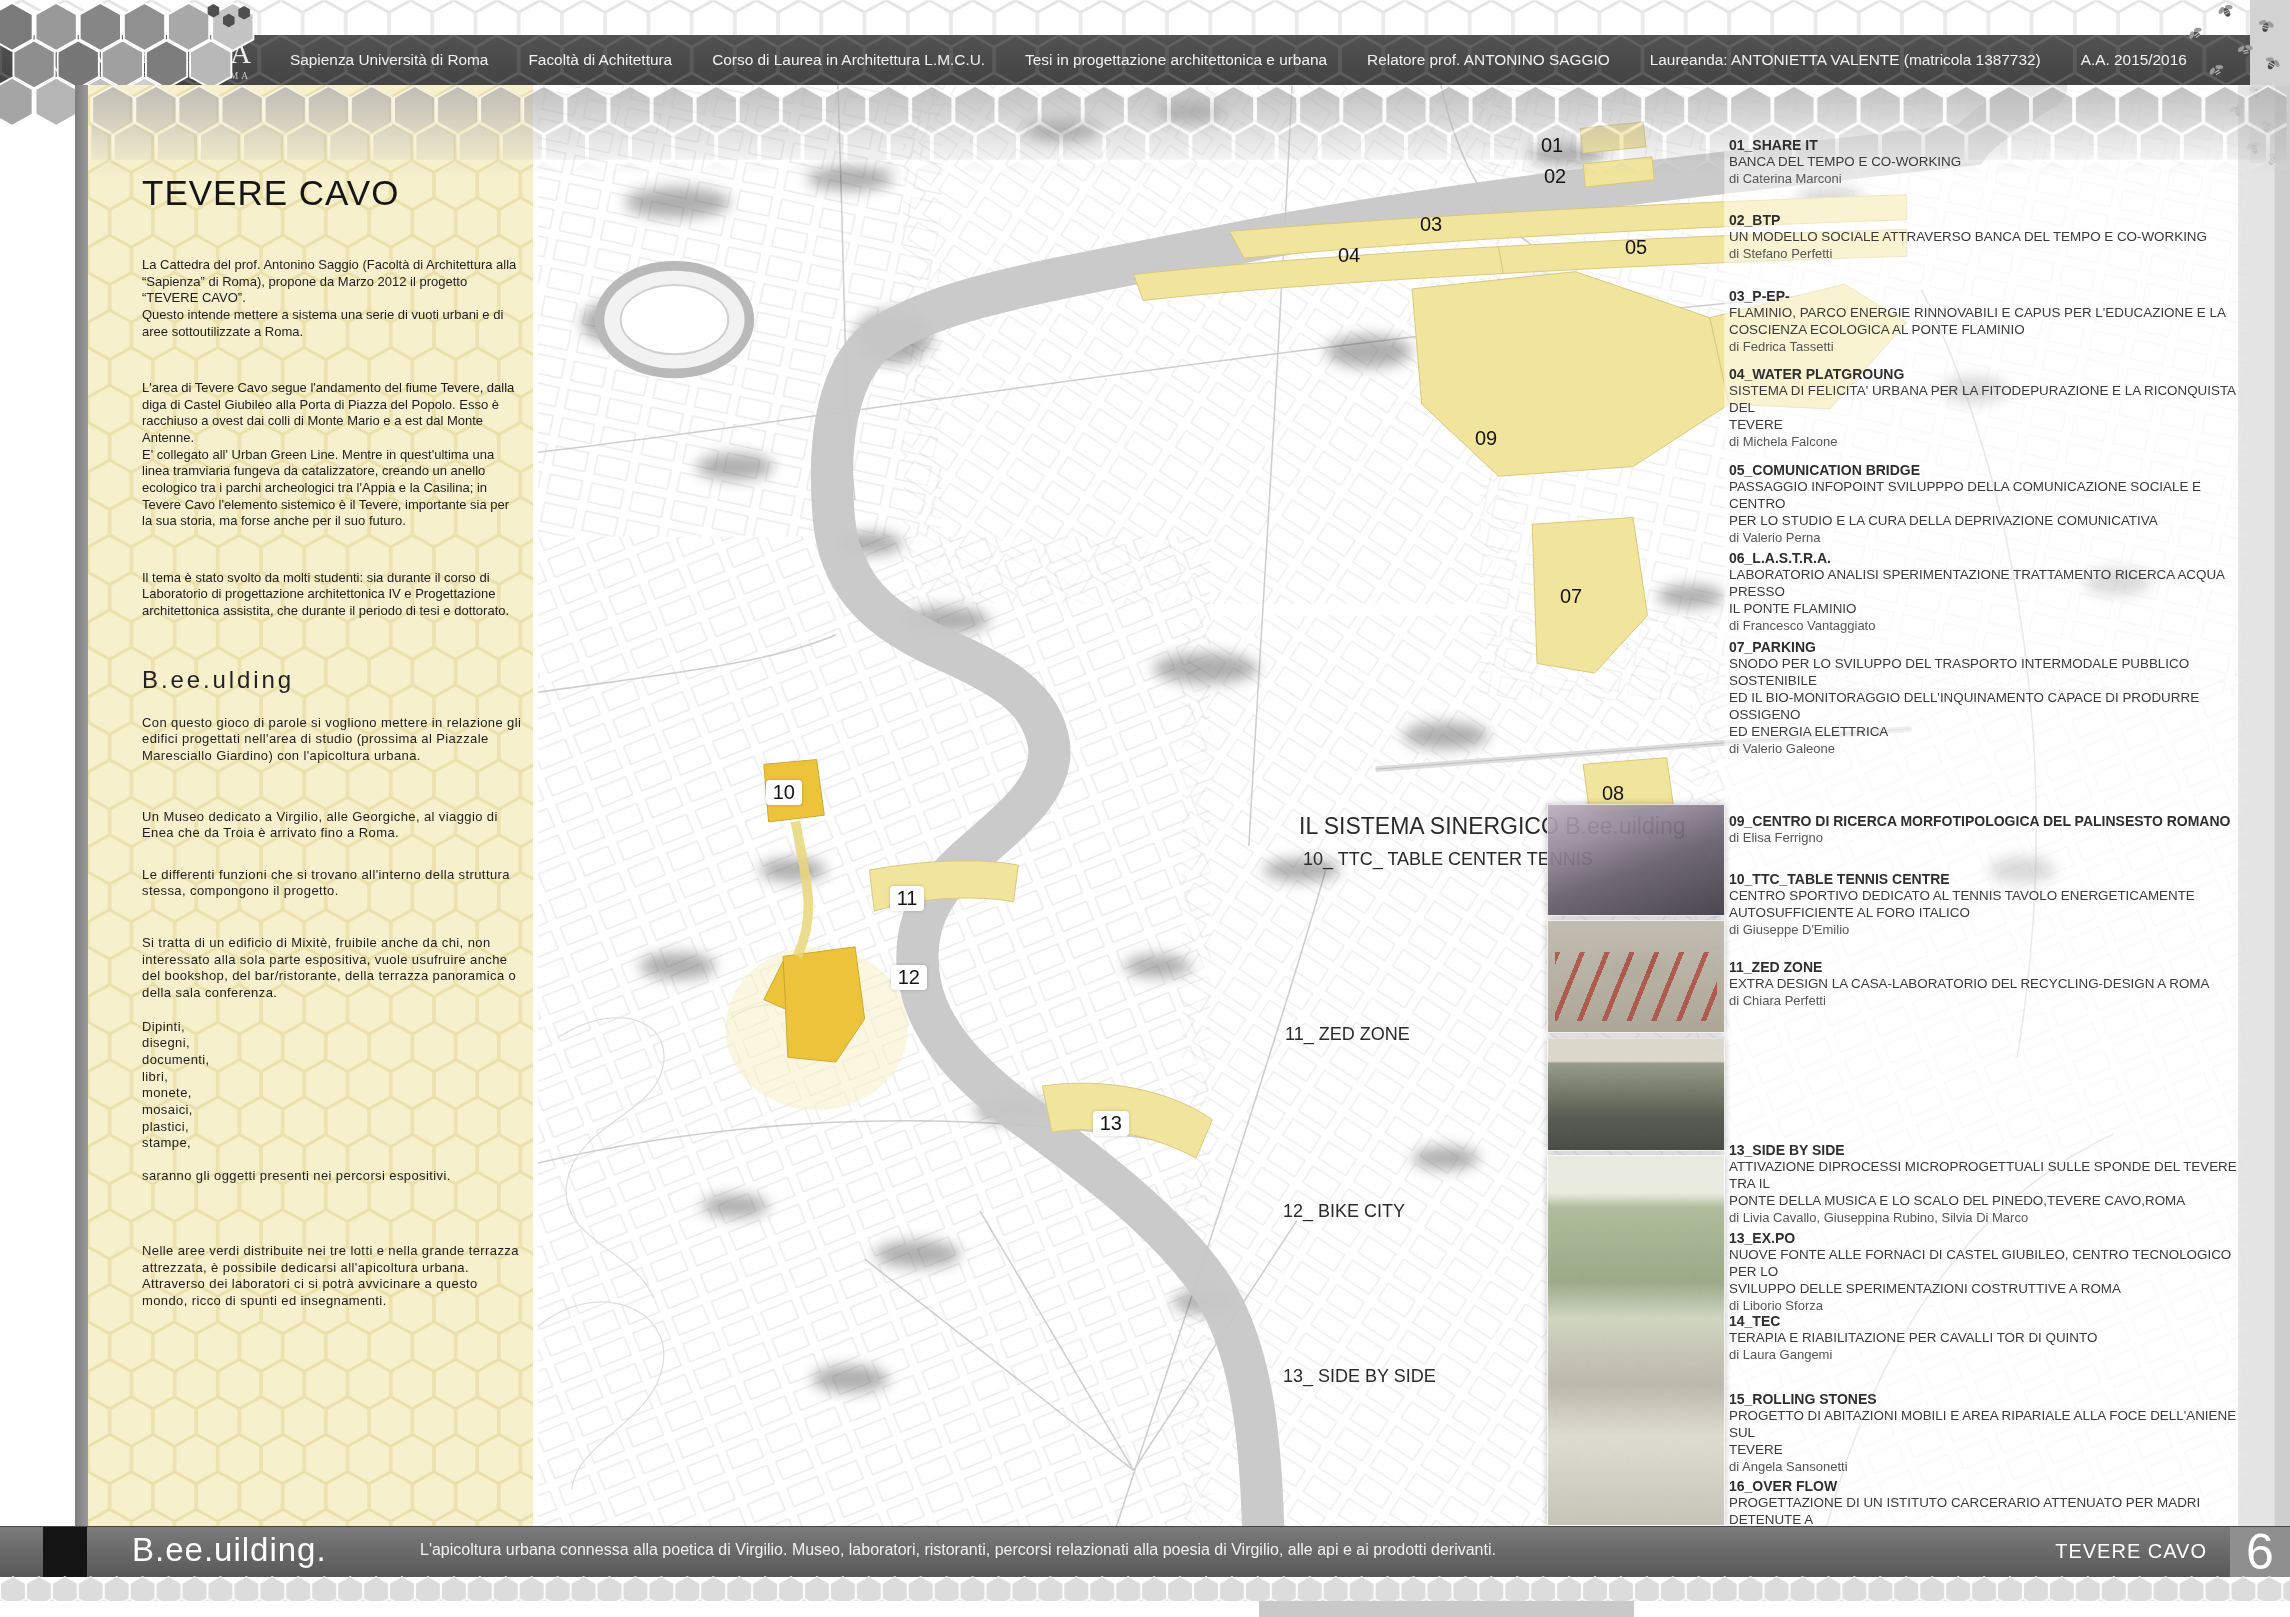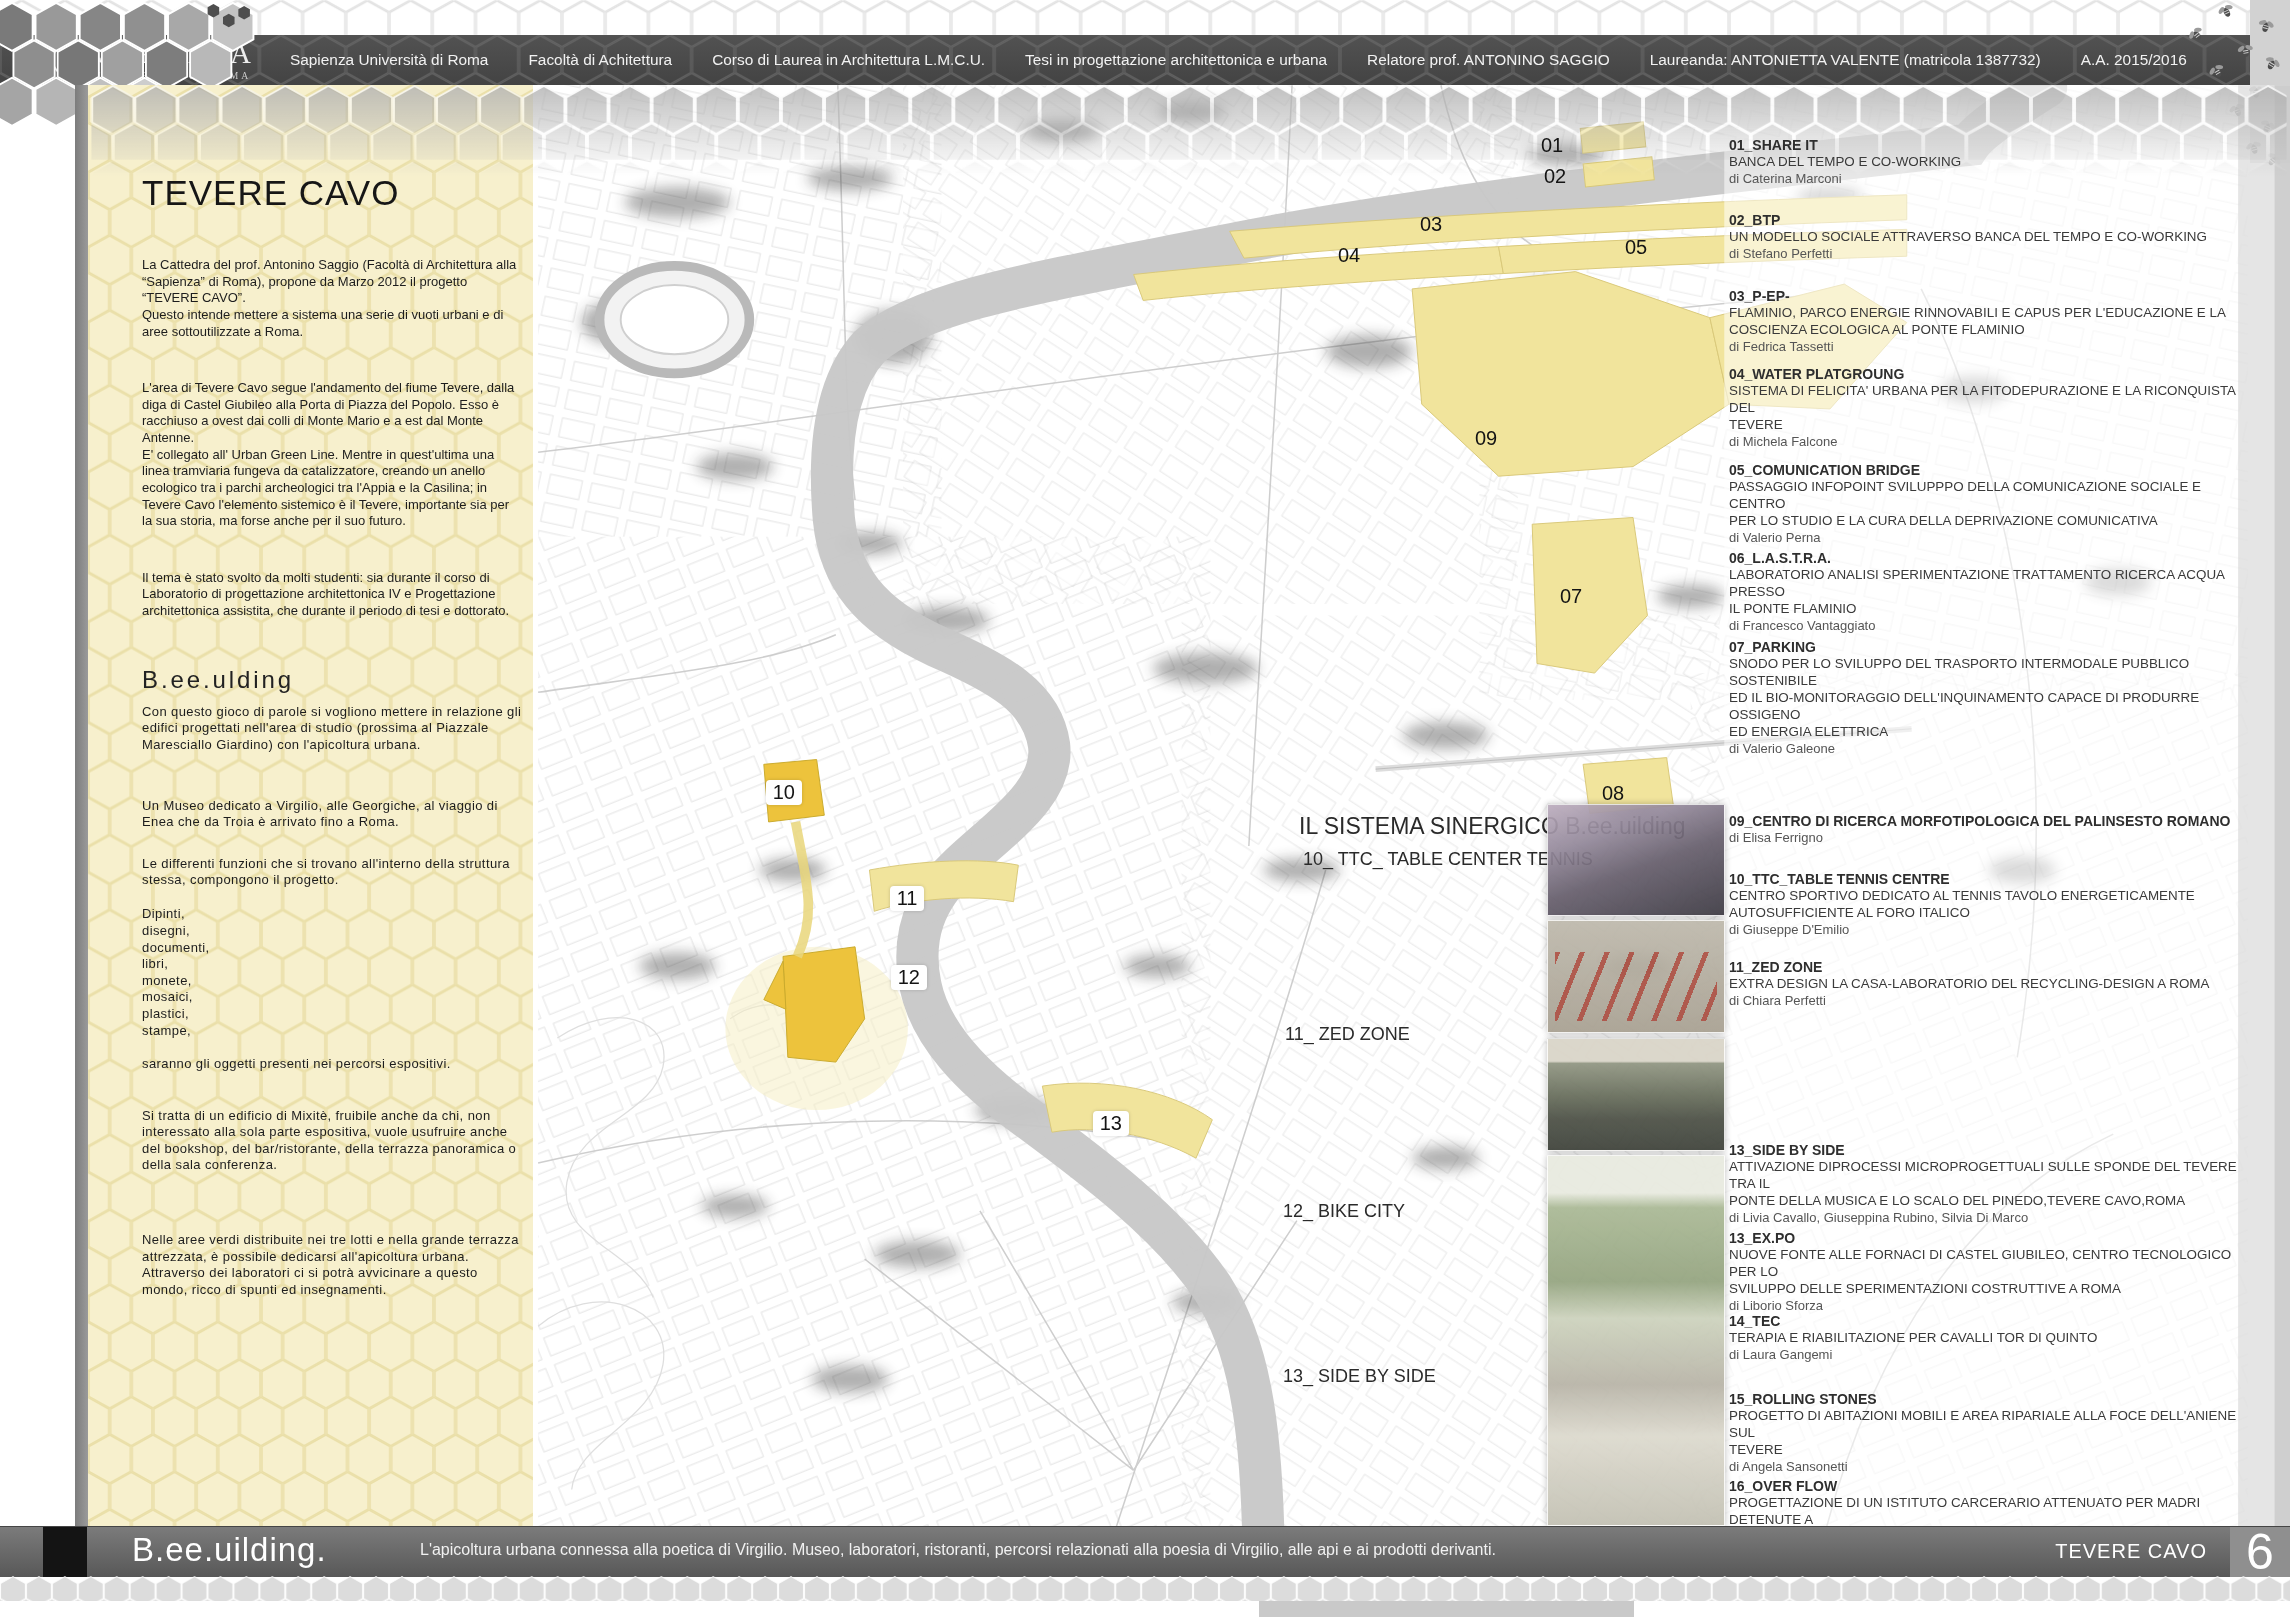--- a/index.html
+++ b/index.html
@@ -193,34 +193,34 @@
       <rect width="463" height="1507" fill="url(#hexCream)"></rect>
     </svg>
     <div class="lp-content">
       <h1 class="lp-title">TEVERE CAVO</h1>
       <p class="lp-p" style="margin-top:44px">La Cattedra del prof. Antonino Saggio (Facoltà di Architettura alla “Sapienza” di Roma), propone da Marzo 2012 il progetto “TEVERE CAVO”.
 Questo intende mettere a sistema una serie di vuoti urbani e di aree sottoutilizzate a Roma.</p>
       <p class="lp-p" style="margin-top:40px">L'area di Tevere Cavo segue l'andamento del fiume Tevere, dalla diga di Castel Giubileo alla Porta di Piazza del Popolo. Esso è racchiuso a ovest dai colli di Monte Mario e a est dal Monte Antenne.
 E' collegato all' Urban Green Line. Mentre in quest'ultima una linea tramviaria fungeva da catalizzatore, creando un anello ecologico tra i parchi archeologici tra l'Appia e la Casilina; in Tevere Cavo l'elemento sistemico è il Tevere, importante sia per la sua storia, ma forse anche per il suo futuro.</p>
       <p class="lp-p" style="margin-top:40px">Il tema è stato svolto da molti studenti: sia durante il corso di Laboratorio di progettazione architettonica IV e Progettazione architettonica assistita, che durante il periodo di tesi e dottorato.</p>
       <h2 class="lp-sub" style="margin-top:46px">B.ee.ulding</h2>
-      <p class="lp-p ls" style="margin-top:10px">Con questo gioco di parole si vogliono mettere in relazione gli edifici progettati nell'area di studio (prossima al Piazzale Maresciallo Giardino) con l'apicoltura urbana.</p>
+      <p class="lp-p ls" style="margin-top:21px">Con questo gioco di parole si vogliono mettere in relazione gli edifici progettati nell'area di studio (prossima al Piazzale Maresciallo Giardino) con l'apicoltura urbana.</p>
       <p class="lp-p ls" style="margin-top:44px">Un Museo dedicato a Virgilio, alle Georgiche, al viaggio di Enea che da Troia è arrivato fino a Roma.</p>
       <p class="lp-p ls" style="margin-top:25px">Le differenti funzioni che si trovano all'interno della struttura stessa, compongono il progetto.</p>
+      <p class="lp-p ls" style="margin-top:35px">Si tratta di un edificio di Mixitè, fruibile anche da chi, non interessato alla sola parte espositiva, vuole usufruire anche del bookshop, del bar/ristorante, della terrazza panoramica o della sala conferenza.</p>
       <p class="lp-p ls" style="margin-top:17.3px">Dipinti,
 disegni,
 documenti,
 libri,
 monete,
 mosaici,
 plastici,
 stampe,
 
 saranno gli oggetti presenti nei percorsi espositivi.</p>
-      <p class="lp-p ls" style="margin-top:35px">Si tratta di un edificio di Mixitè, fruibile anche da chi, non interessato alla sola parte espositiva, vuole usufruire anche del bookshop, del bar/ristorante, della terrazza panoramica o della sala conferenza.</p>
       <p class="lp-p ls" style="margin-top:58px">Nelle aree verdi distribuite nei tre lotti e nella grande terrazza attrezzata, è possibile dedicarsi all'apicoltura urbana.
 Attraverso dei laboratori ci si potrà avvicinare a questo mondo, ricco di spunti ed insegnamenti.</p>
     </div>
   </div>
 
   <svg class="abs" style="left:346px;top:85px" width="1944" height="1448" viewBox="360 88 2024 1507">
     <defs>
       <pattern id="pbA" width="44" height="30" patternUnits="userSpaceOnUse" patternTransform="rotate(12)">
         <rect x="3" y="3" width="34" height="20" fill="#ffffff" stroke="#c6c6c6"></rect>
       </pattern>

